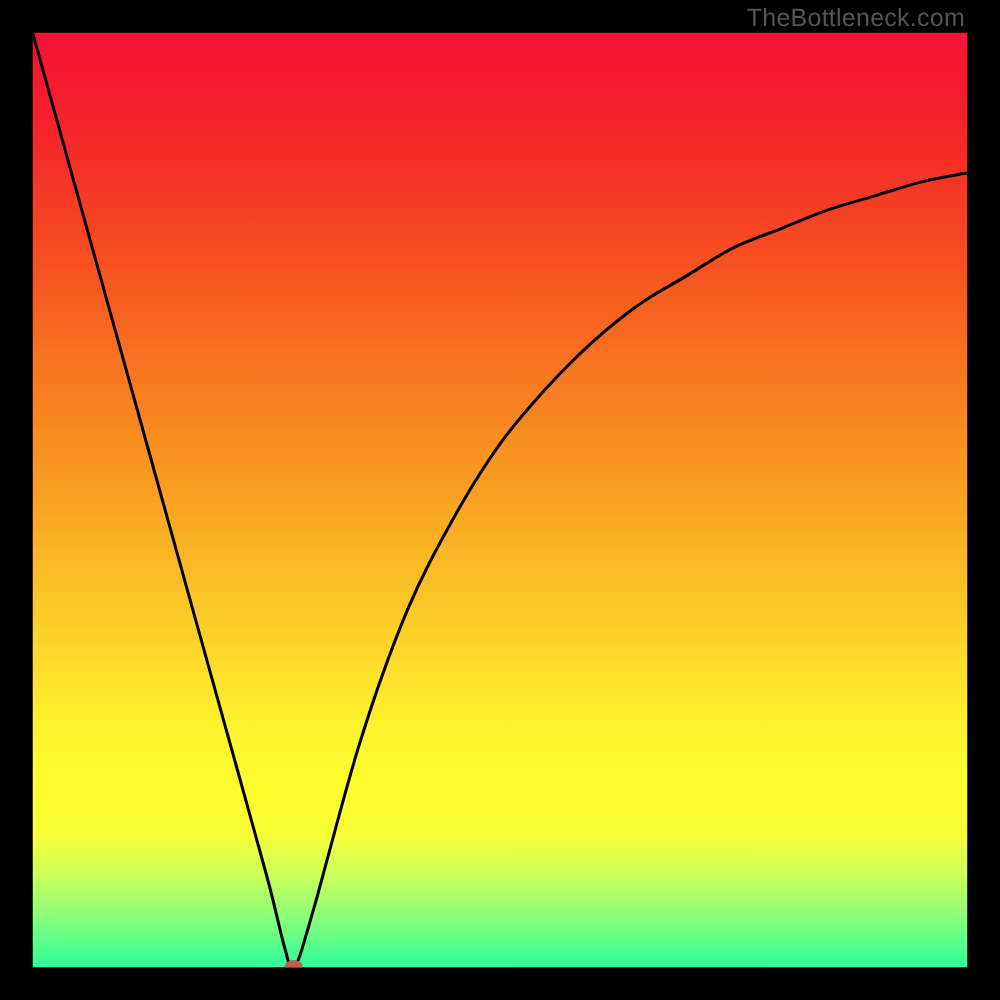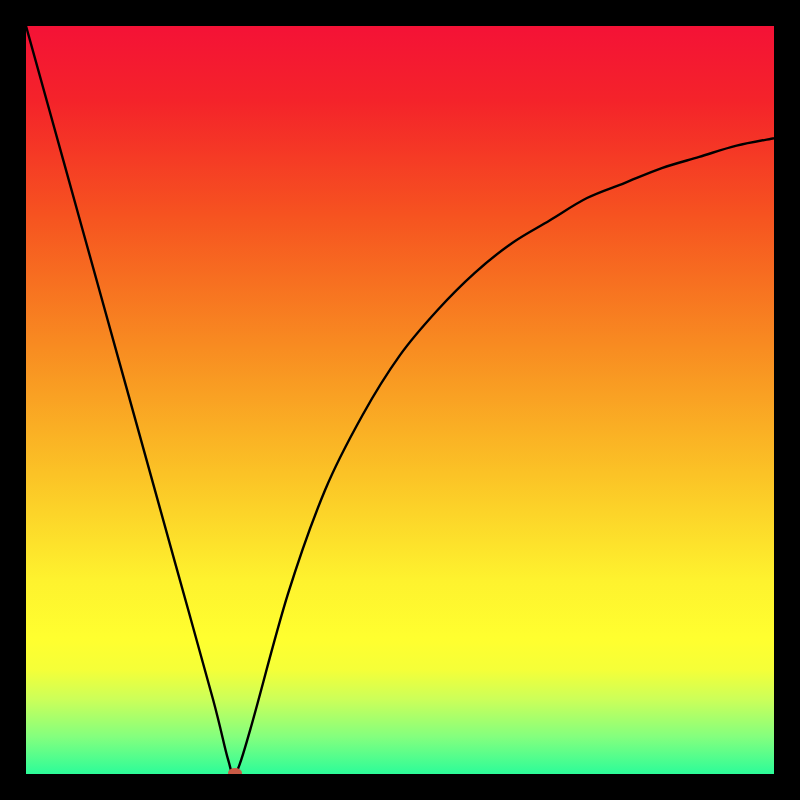--- a/index.html
+++ b/index.html
@@ -71,13 +71,14 @@
 <body>
 
 <div class="frame">
   <div class="plot-area">
     <div class="gradient-bg"></div>
     <svg class="curve-svg" viewBox="0 0 748 748" preserveAspectRatio="none">
       <path id="curve-path" fill="none" stroke="#000" stroke-width="2.4" stroke-linejoin="round" d="M0.00 0.00 C6.23 22.44, 24.93 89.76, 37.40 134.64 C49.87 179.52, 62.33 224.40, 74.80 269.28 C87.27 314.16, 99.73 359.04, 112.20 403.92 C124.67 448.80, 137.13 493.68, 149.60 538.56 C162.07 583.44, 178.27 640.79, 187.00 673.20 C195.73 705.61, 198.22 720.57, 201.96 733.04 C205.70 745.51, 205.70 752.99, 209.44 748.00 C213.18 743.01, 215.67 733.04, 224.40 703.12 C233.13 673.20, 249.33 608.37, 261.80 568.48 C274.27 528.59, 286.73 493.68, 299.20 463.76 C311.67 433.84, 324.13 411.40, 336.60 388.96 C349.07 366.52, 361.53 346.57, 374.00 329.12 C386.47 311.67, 398.93 297.95, 411.40 284.24 C423.87 270.53, 436.33 258.06, 448.80 246.84 C461.27 235.62, 473.73 225.65, 486.20 216.92 C498.67 208.19, 511.13 201.96, 523.60 194.48 C536.07 187.00, 548.53 178.27, 561.00 172.04 C573.47 165.81, 585.93 162.07, 598.40 157.08 C610.87 152.09, 623.33 146.48, 635.80 142.12 C648.27 137.76, 660.73 134.64, 673.20 130.90 C685.67 127.16, 698.13 122.80, 710.60 119.68 C723.07 116.56, 741.77 113.45, 748.00 112.20"></path>
     </svg>
     <div id="marker" class="marker" style="left: 202.44px; top: 742px; background: rgb(201, 90, 69);"></div>
   </div>
+  <div class="watermark">TheBottleneck.com</div>
 </div>
 
 </body></html>

